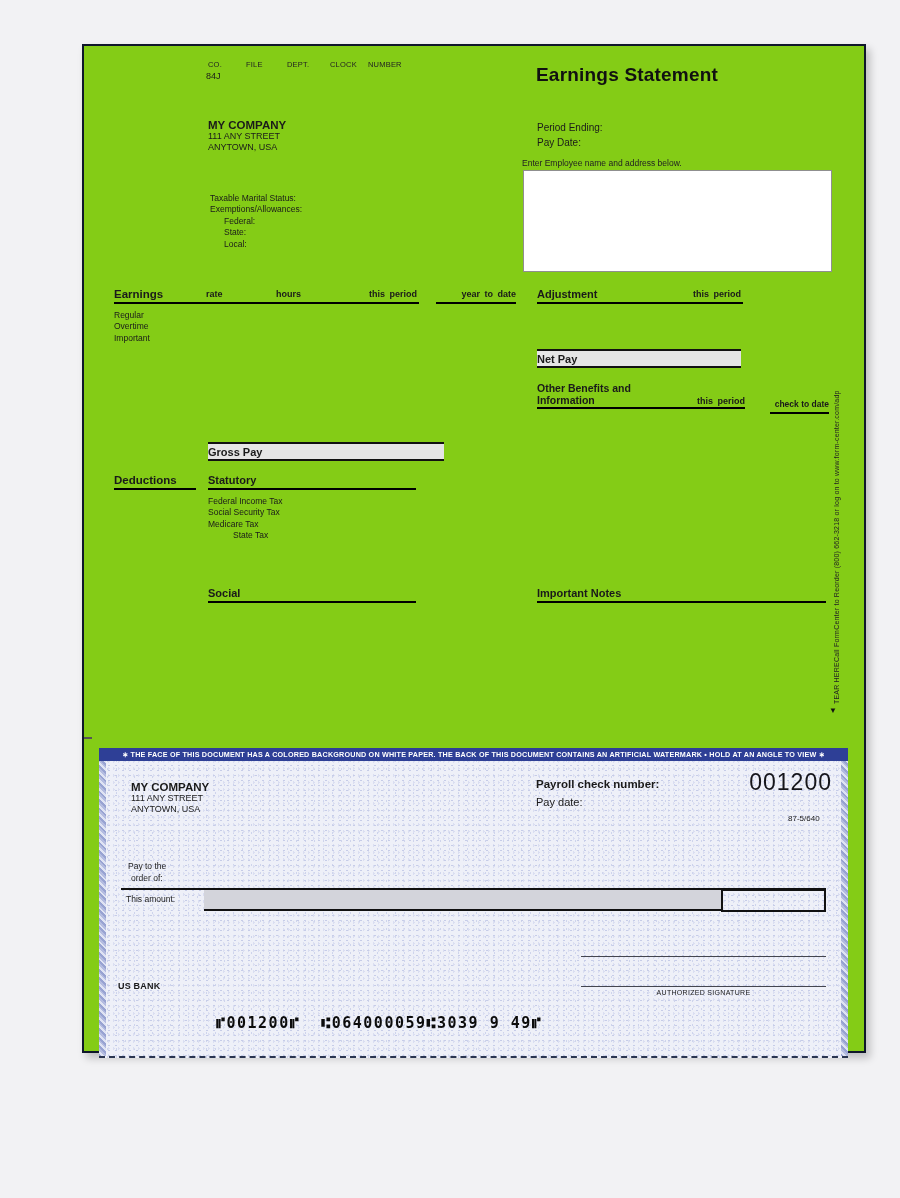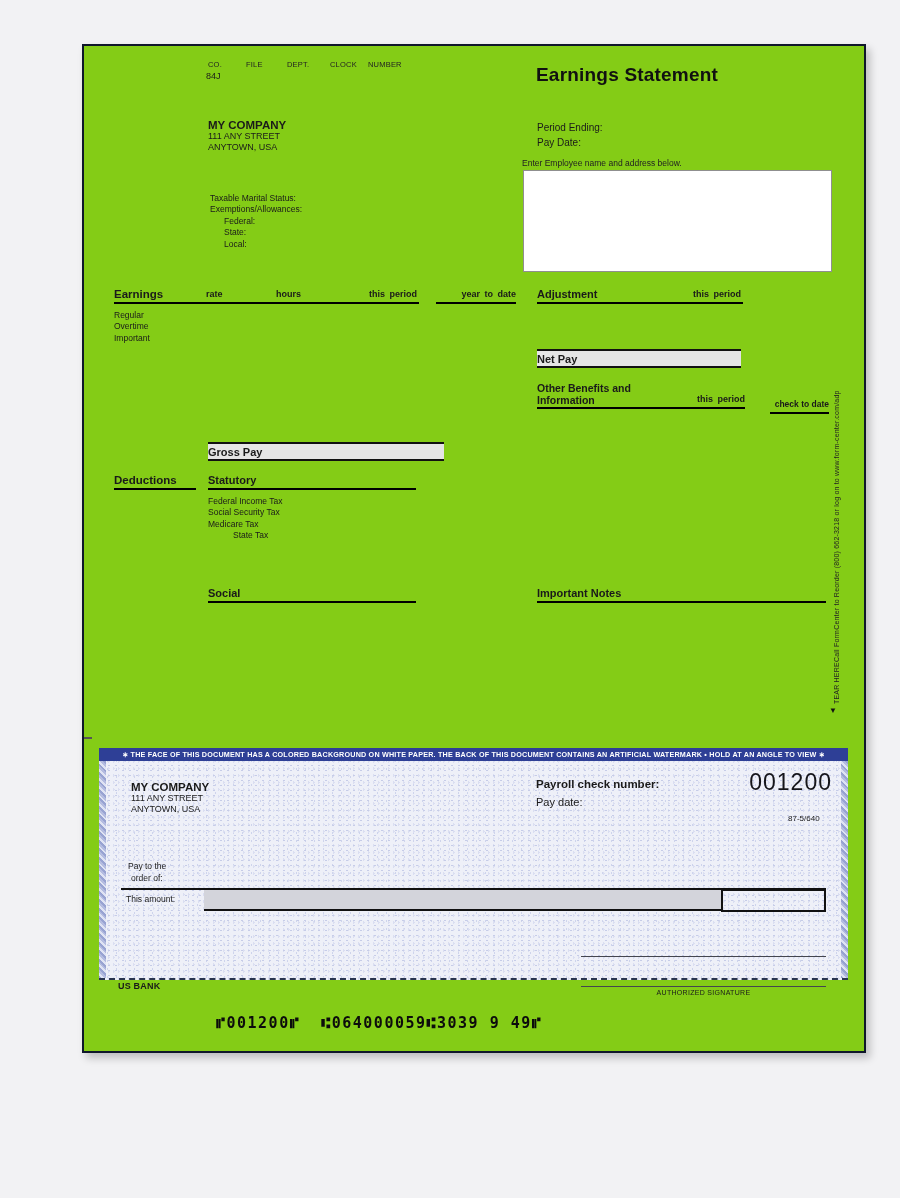--- a/index.html
+++ b/index.html
@@ -147,21 +147,21 @@
     <span class="h-main" style="font-size:11px">Adjustment</span>
     <span class="h-col" style="right:2px">this period</span>
   </div>
 
   <div class="abs bar" style="left:453px; top:303px; width:204px; height:19px;">
     <span>Net Pay</span>
   </div>
 
   <div class="abs" style="left:453px; top:336px; width:208px;">
     <div style="font-size:10.5px; font-weight:bold; line-height:12px;">Other Benefits and</div>
-    <div style="display:flex; justify-content:space-between; border-bottom:2px solid #000; padding-bottom:1px;">
+    <div style="display:flex; justify-content:space-between; align-items:flex-end; border-bottom:2px solid #000; padding-bottom:1px;">
       <span style="font-size:10.5px; font-weight:bold;">Information</span>
       <span style="font-size:9px; font-weight:bold; word-spacing:2px;">this period</span>
     </div>
   </div>
   <div class="abs" style="left:686px; top:347px; width:59px; border-bottom:2px solid #000; padding-bottom:1px; text-align:right;">
     <span style="font-size:8.5px; font-weight:bold;">check to date</span>
   </div>
 
   <div class="abs bar" style="left:124px; top:396px; width:236px; height:19px;">
     <span>Gross Pay</span>
@@ -187,21 +187,21 @@
     <span class="h-main" style="font-size:11px">Important Notes</span>
   </div>
 
   <div class="abs side-vert" style="left:745px; top:286px; height:372px; width:14px;">
     <span>TEAR HERE</span>
     <span class="gap">Call FormCenter to Reorder (800) 662-3218 or log on to www.form-center.com/adp</span>
   </div>
   <div class="abs tear-arrow" style="left:745px; top:660px;">▼</div>
   <div class="abs tick" style="left:0; top:691px; width:8px;"></div>
 
-  <div class="abs check" style="left:15px; top:702px; width:749px; height:232px;">
+  <div class="abs check" style="left:15px; top:702px; width:749px; height:310px;">
 
     <div class="banner">∗ THE FACE OF THIS DOCUMENT HAS A COLORED BACKGROUND ON WHITE PAPER. THE BACK OF THIS DOCUMENT CONTAINS AN ARTIFICIAL WATERMARK • HOLD AT AN ANGLE TO VIEW ∗</div>
     <div class="ornament" style="left:0;"></div>
     <div class="ornament" style="right:0;"></div>
 
     <div class="abs" style="left:32px; top:33px;">
       <div class="chk-co">MY COMPANY</div>
       <div class="addr">111 ANY STREET</div>
       <div class="addr">ANYTOWN, USA</div>
     </div>

